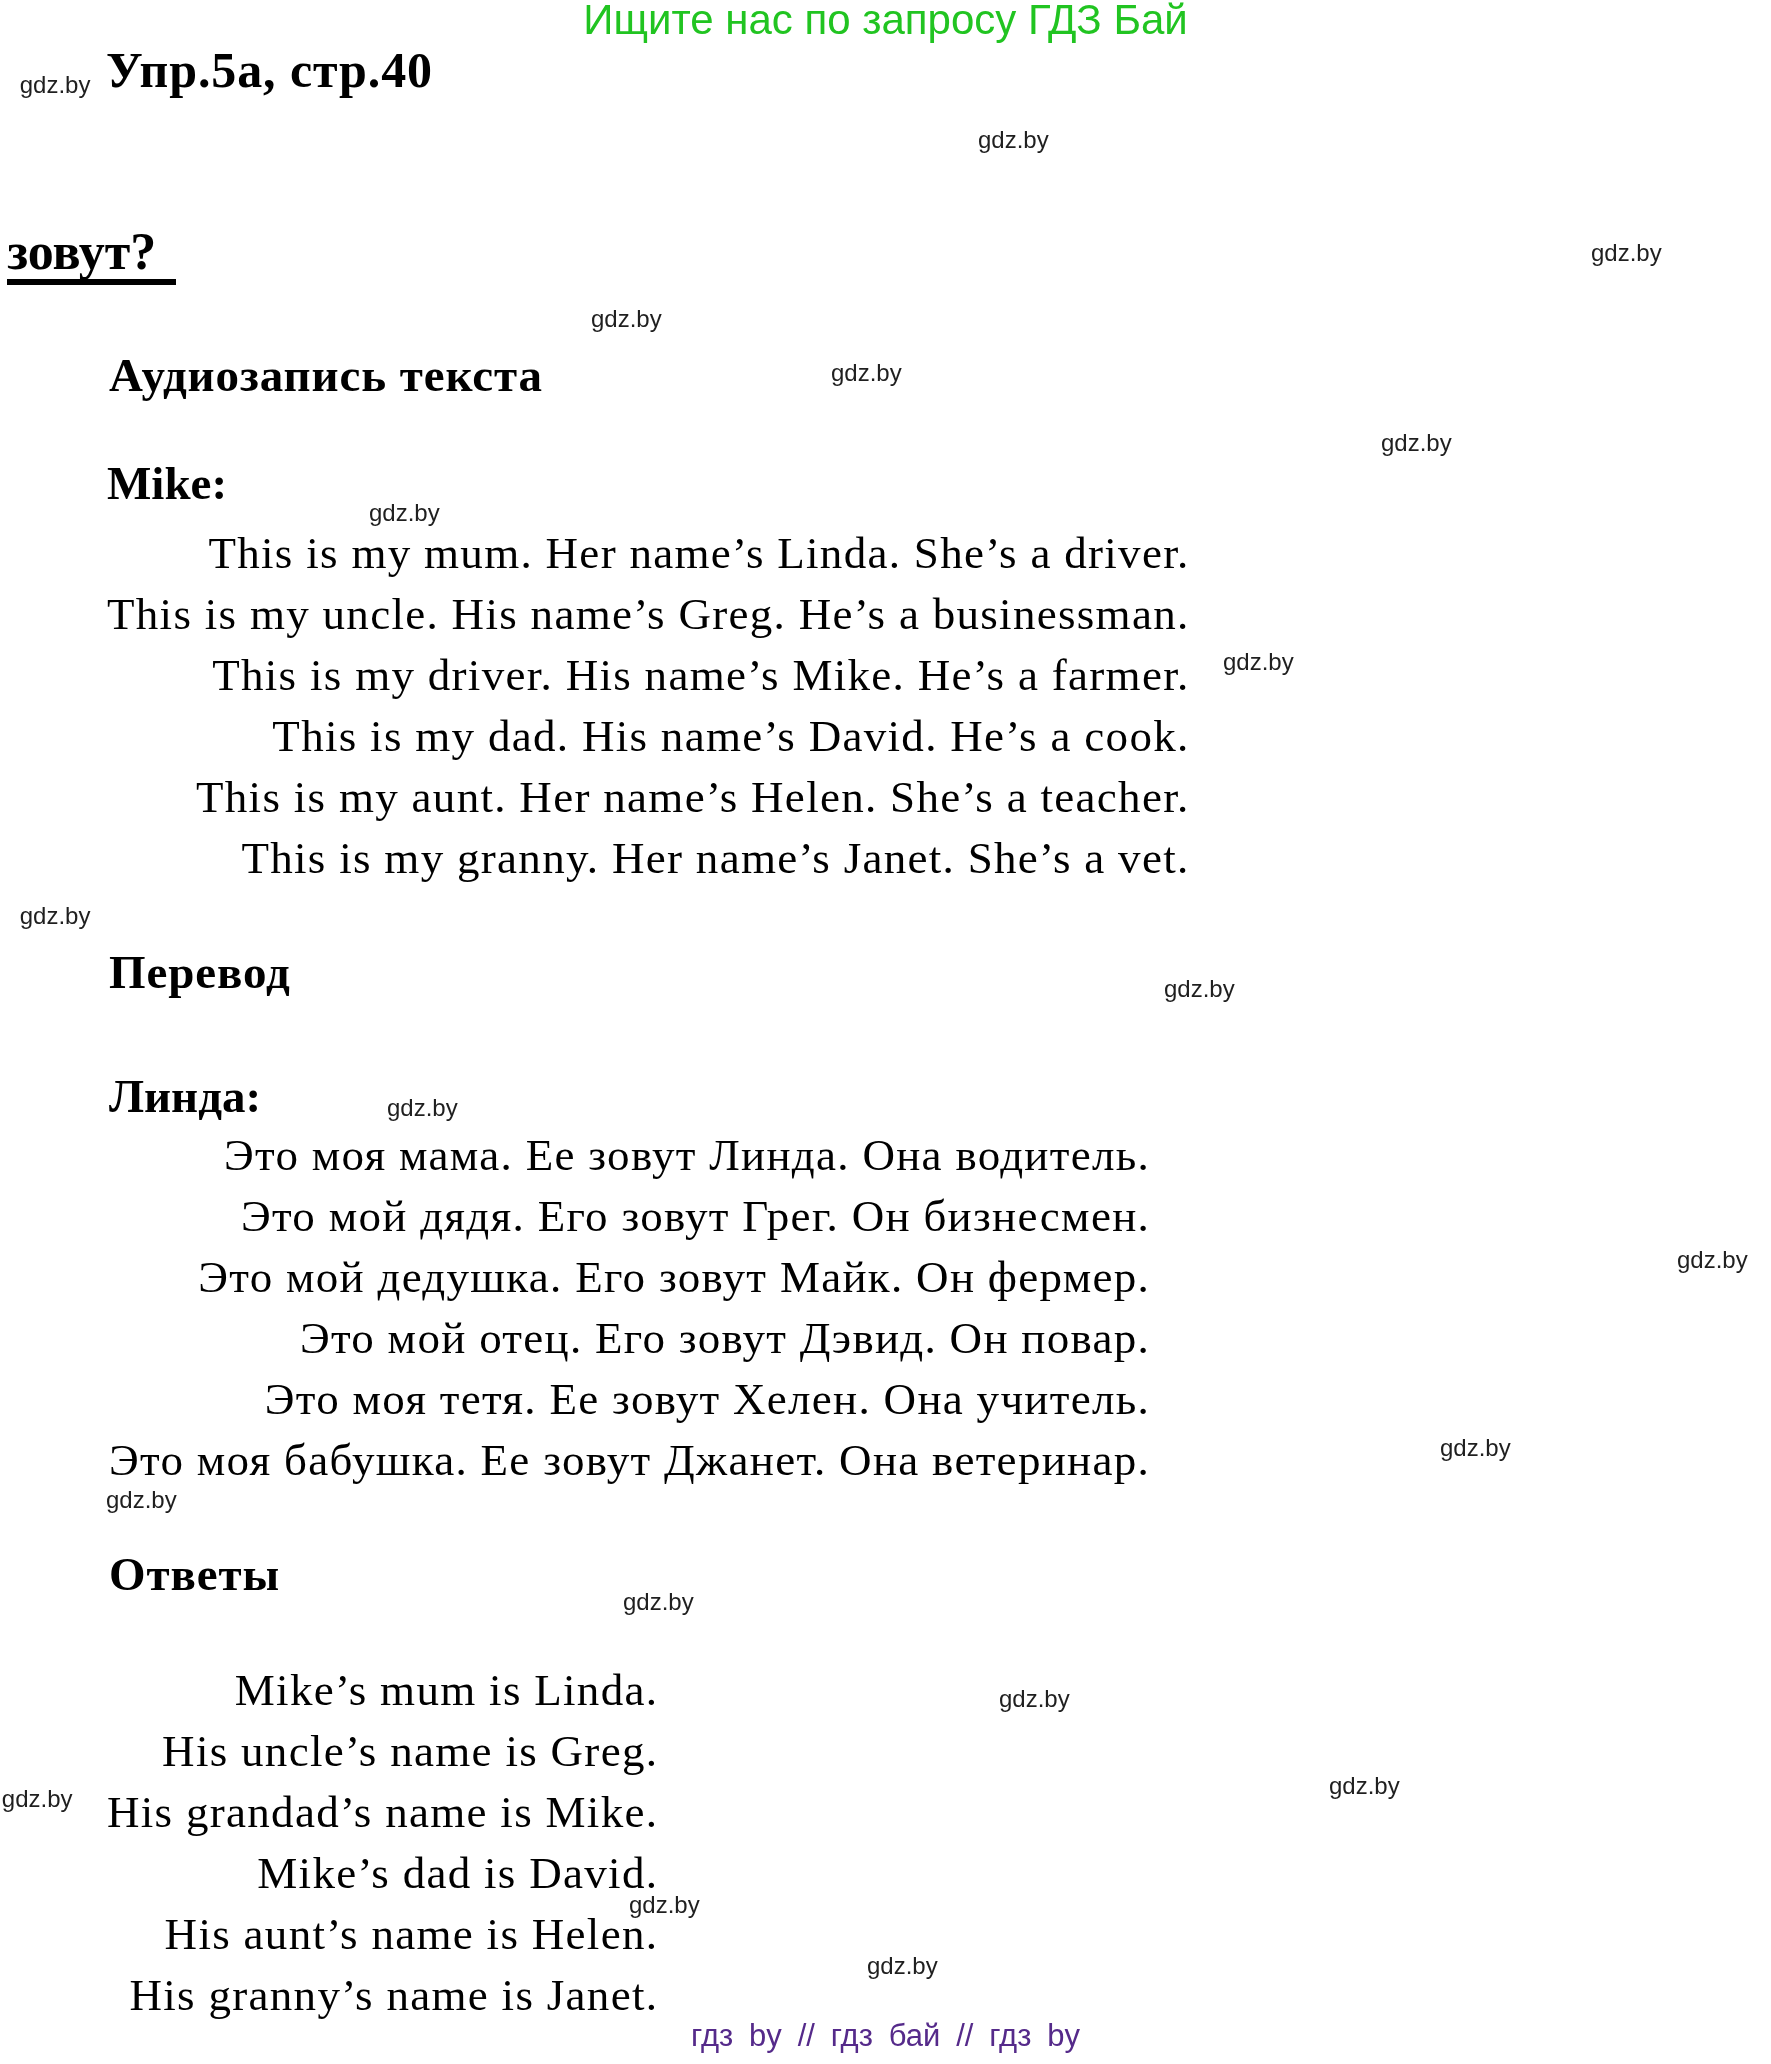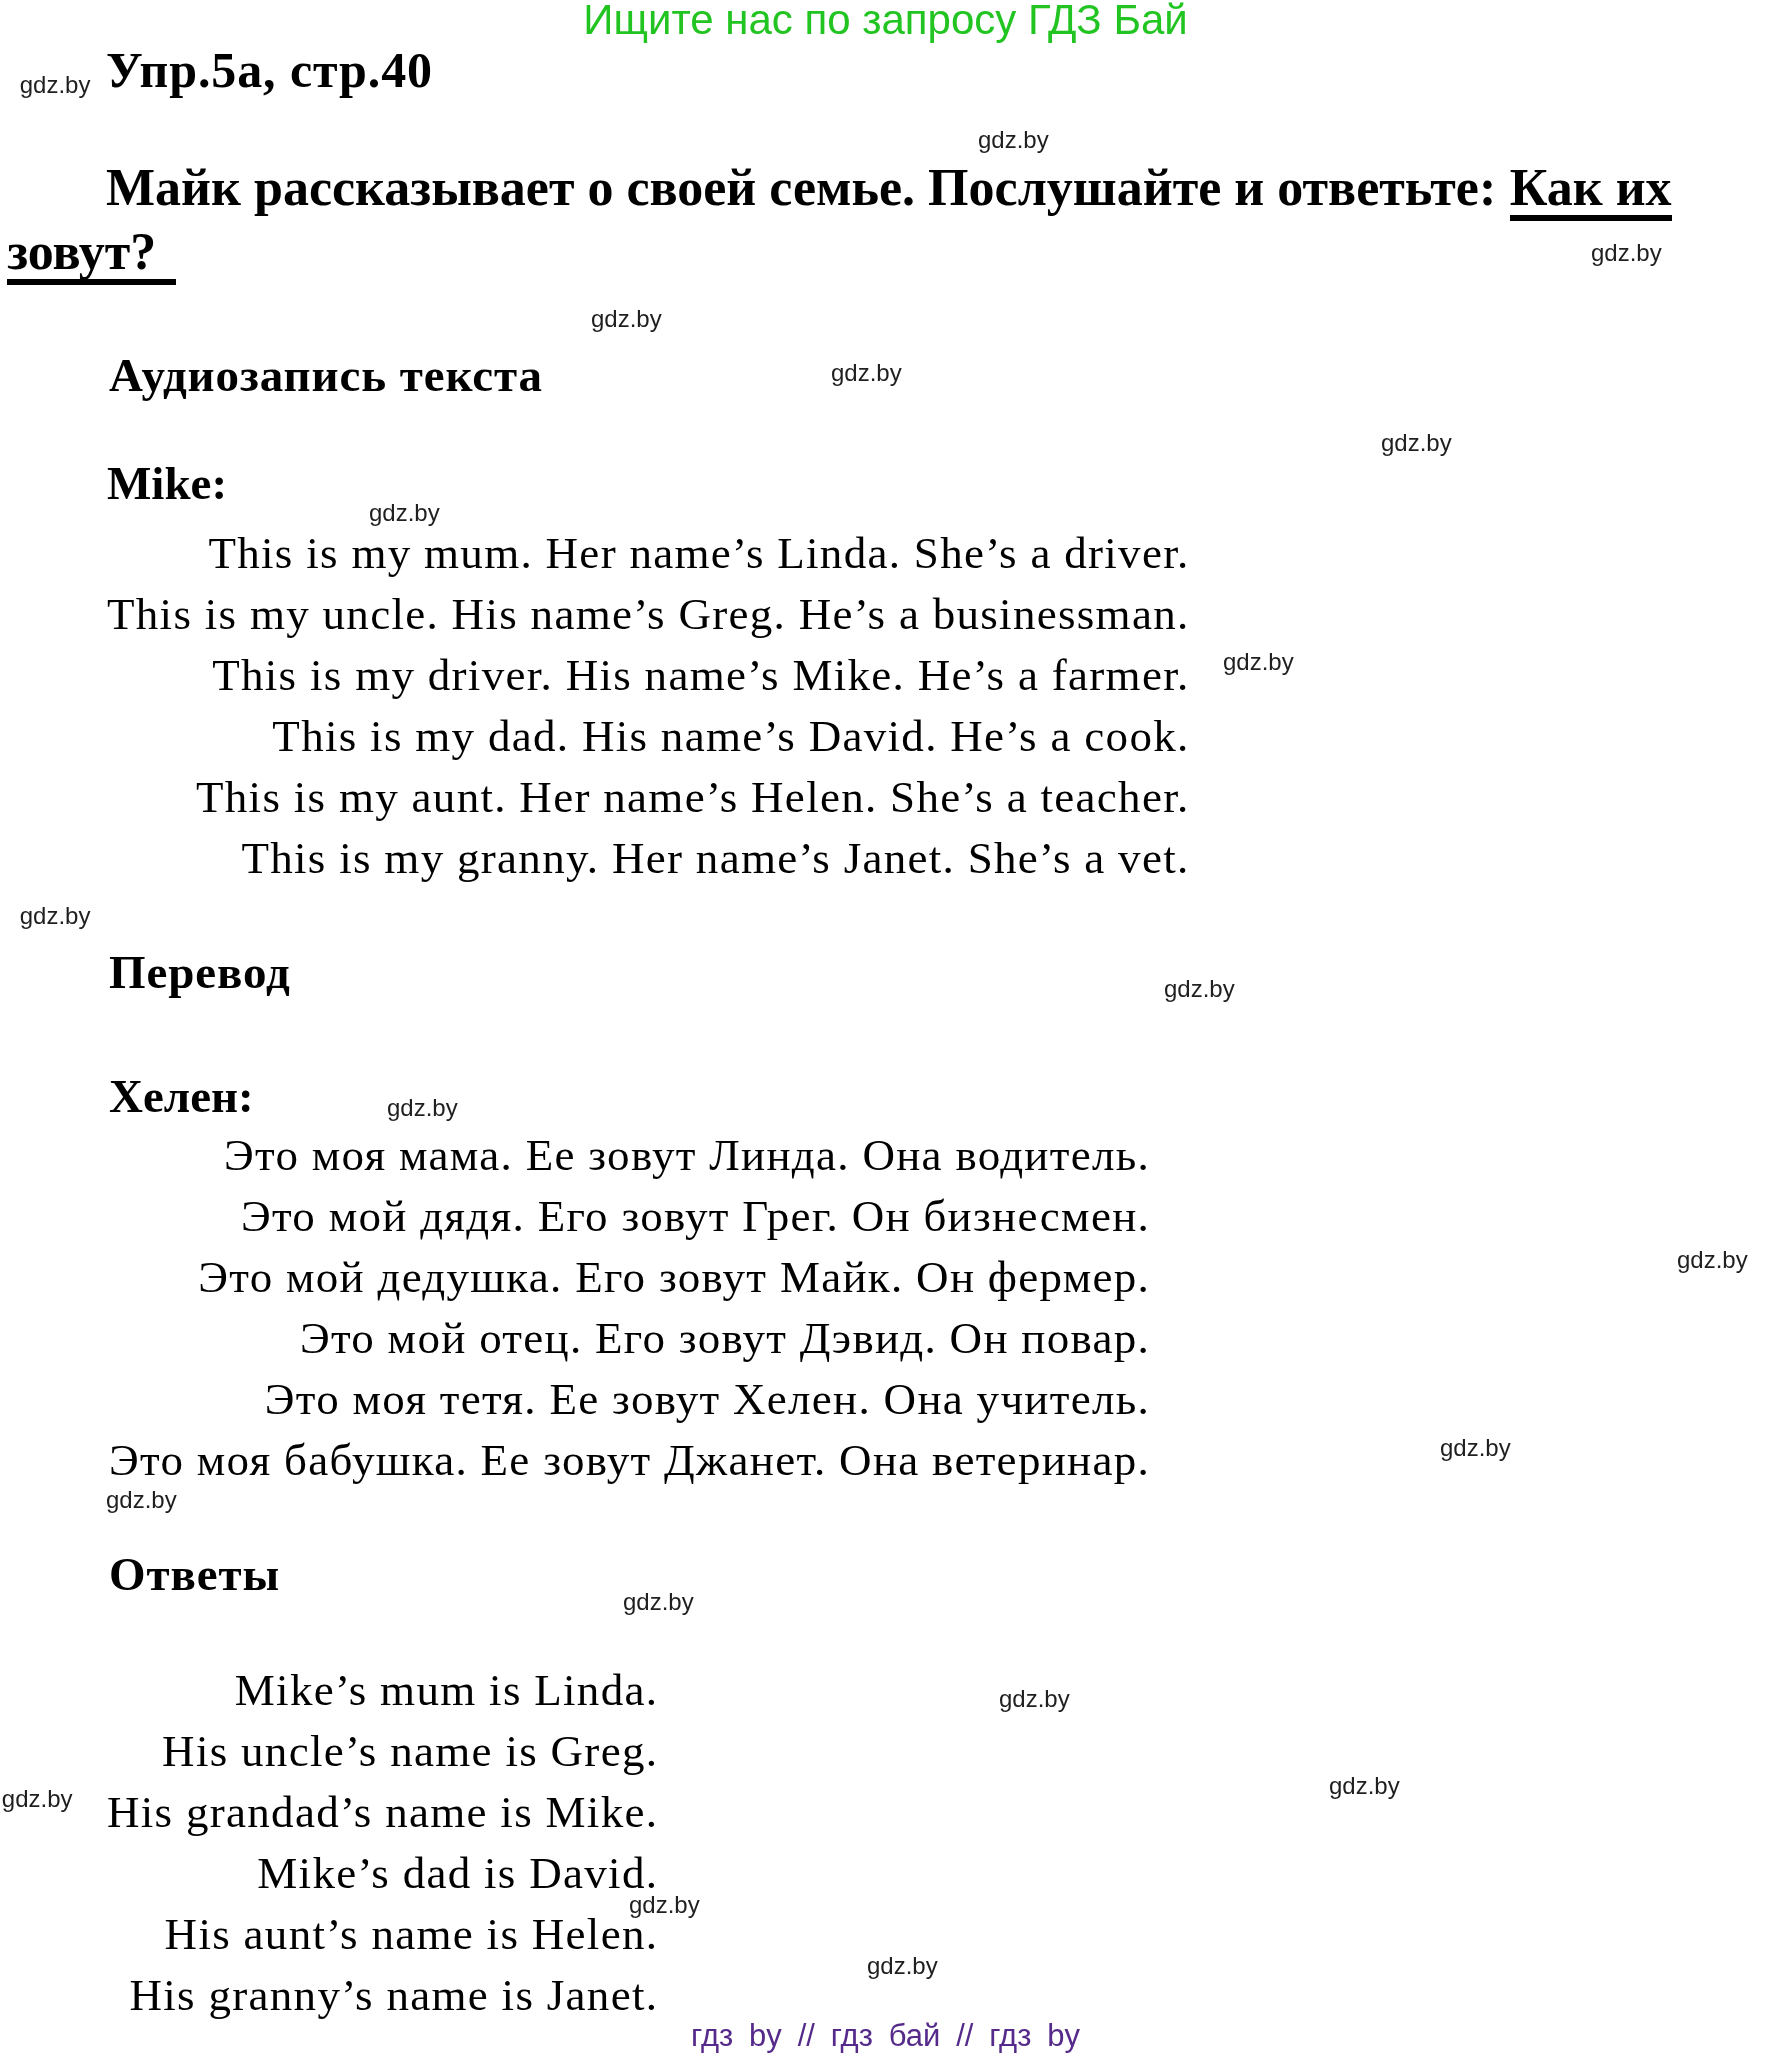--- a/index.html
+++ b/index.html
@@ -100,40 +100,37 @@
   <span class="wm" style="left:106px;  top:1485px;">gdz.by</span>
   <span class="wm" style="left:623px;  top:1587px;">gdz.by</span>
   <span class="wm" style="left:999px; top:1684px;">gdz.by</span>
   <span class="wm" style="left:1329px; top:1771px;">gdz.by</span>
   <span class="wm" style="left:1.8px;    top:1784px;">gdz.by</span>
   <span class="wm" style="left:629px;  top:1890px;">gdz.by</span>
   <span class="wm" style="left:867px;  top:1951px;">gdz.by</span>
 
   <div class="abs exercise-title">Упр.5а, стр.40</div>
 
-  <div class="abs task-line task-line-1">
-    <span>Майк рассказывает о своей семье. Послушайте и ответьте:</span><span class="u-thick u-gap">Как их</span>
-  </div>
   <div class="abs task-line task-line-2">
     <span class="u-thick u-tail">зовут?</span>
   </div>
 
   <div class="abs section-heading" style="left:109px; top:347px;">Аудиозапись текста</div>
   <div class="abs speaker" style="left:107px; top:455px;">Mike:</div>
   <div class="abs lines" style="left:107px; top:523px;">
     <div class="line">This is my mum. Her name’s Linda. She’s a driver.</div>
     <div class="line">This is my uncle. His name’s Greg. He’s a businessman.</div>
     <div class="line">This is my driver. His name’s Mike. He’s a farmer.</div>
     <div class="line">This is my dad. His name’s David. He’s a cook.</div>
     <div class="line">This is my aunt. Her name’s Helen. She’s a teacher.</div>
     <div class="line">This is my granny. Her name’s Janet. She’s a vet.</div>
   </div>
 
   <div class="abs section-heading" style="left:109px; top:944px;">Перевод</div>
-  <div class="abs speaker" style="left:109px; top:1068px;">Хелен:</div>
+  <div class="abs speaker" style="left:109px; top:1068px;">Линда:</div>
   <div class="abs lines" style="left:109px; top:1125px;">
     <div class="line">Это моя мама. Ее зовут Линда. Она водитель.</div>
     <div class="line">Это мой дядя. Его зовут Грег. Он бизнесмен.</div>
     <div class="line">Это мой дедушка. Его зовут Майк. Он фермер.</div>
     <div class="line">Это мой отец. Его зовут Дэвид. Он повар.</div>
     <div class="line">Это моя тетя. Ее зовут Хелен. Она учитель.</div>
     <div class="line">Это моя бабушка. Ее зовут Джанет. Она ветеринар.</div>
   </div>
 
   <div class="abs section-heading" style="left:109px; top:1546px;">Ответы</div>

